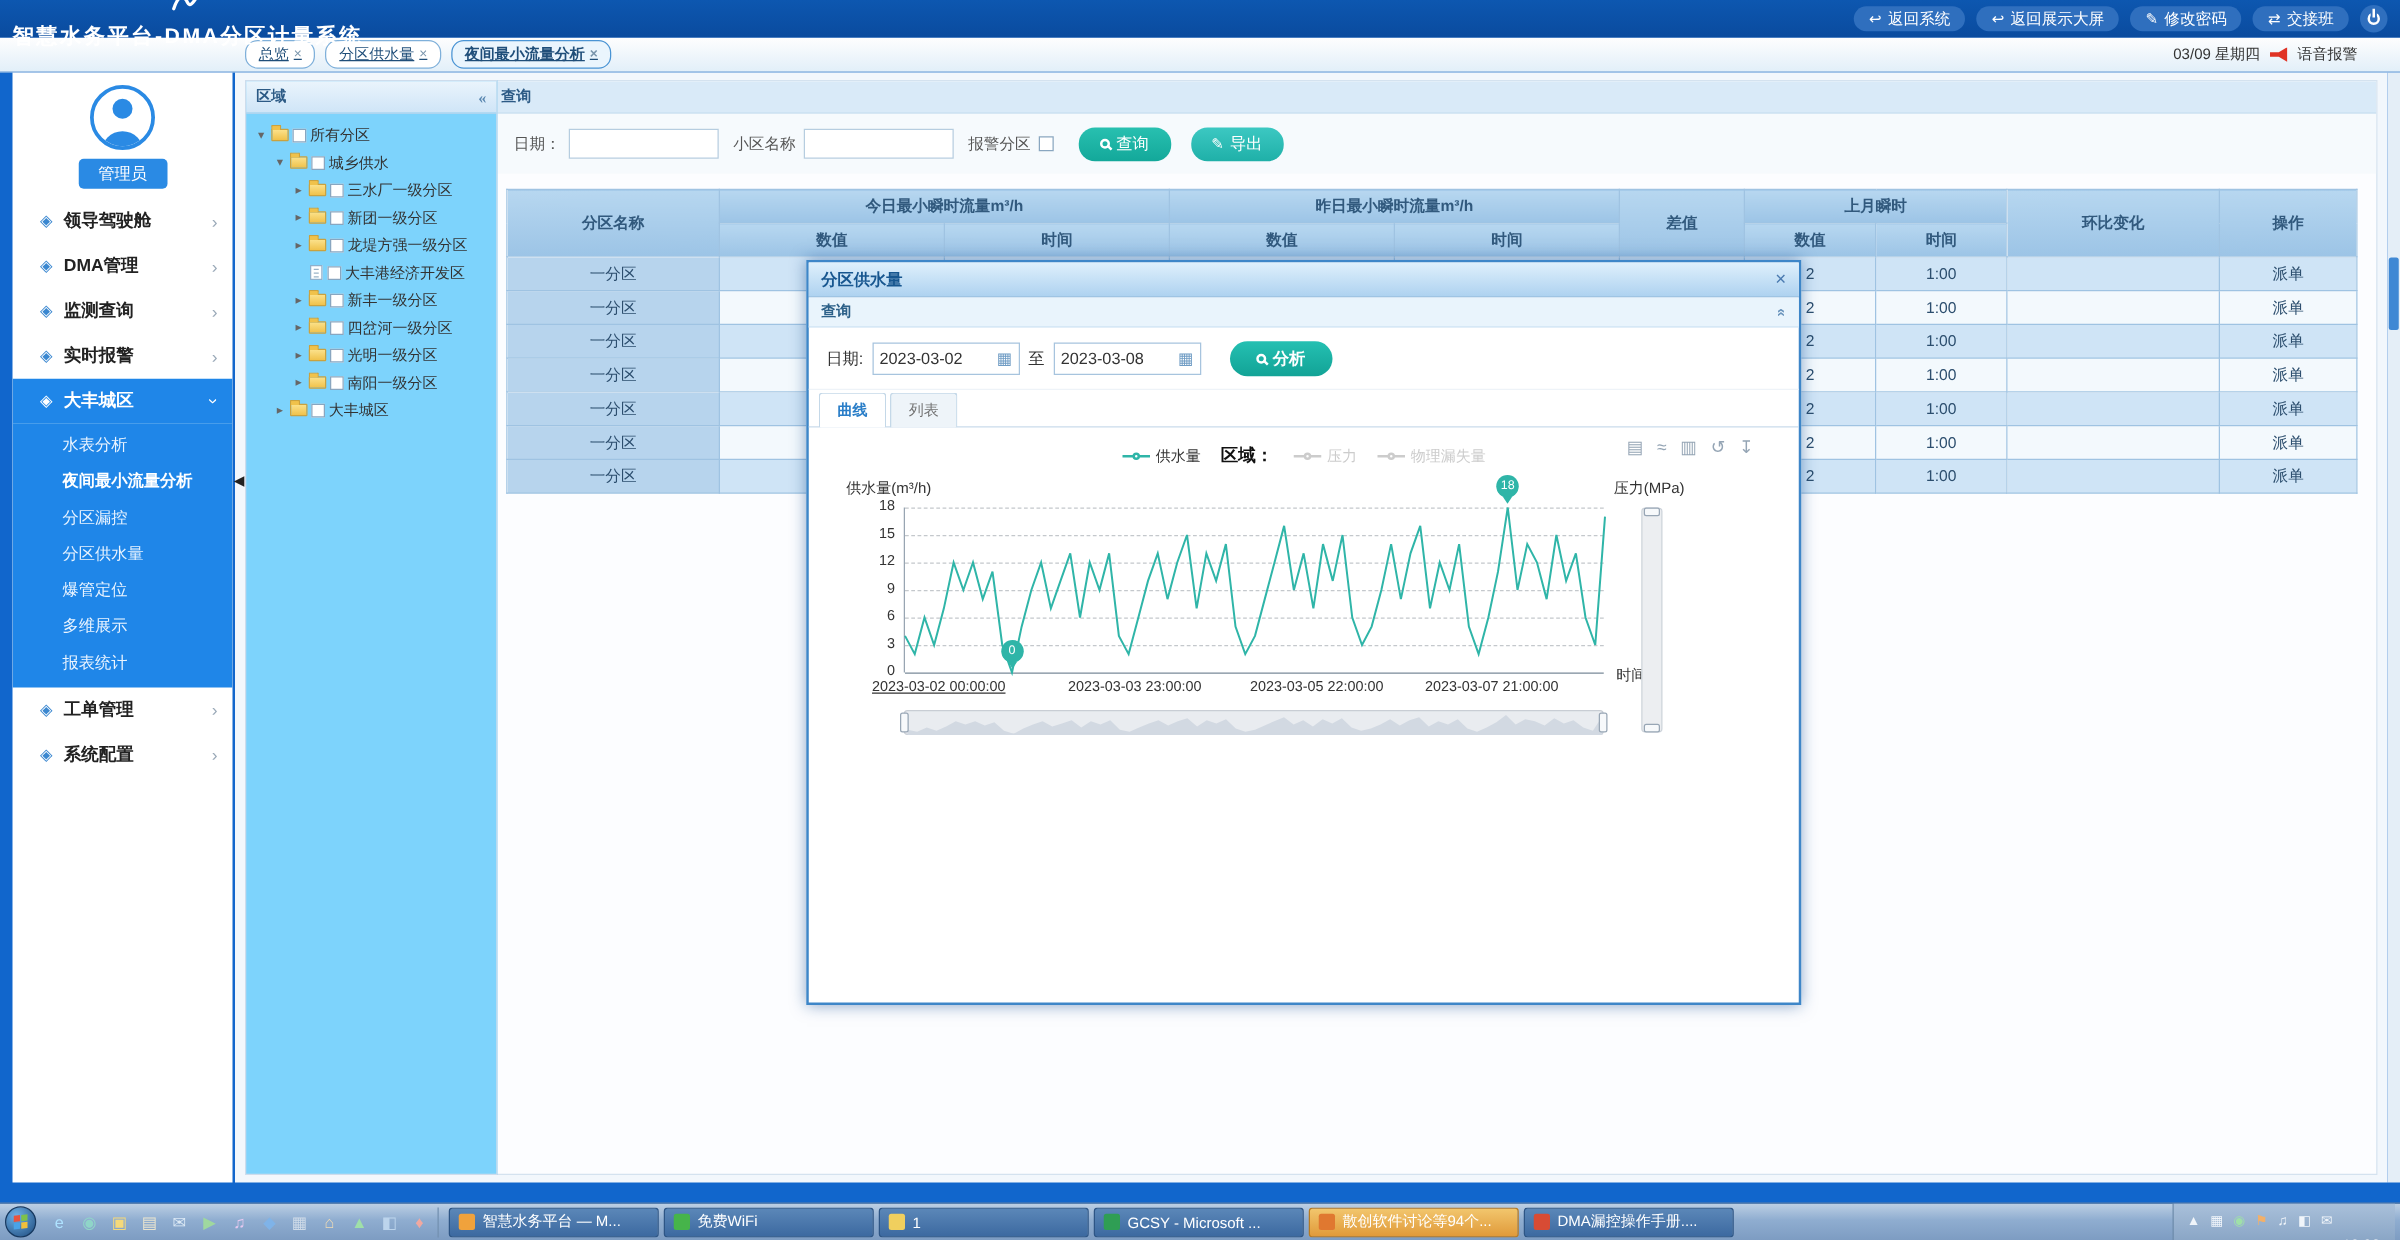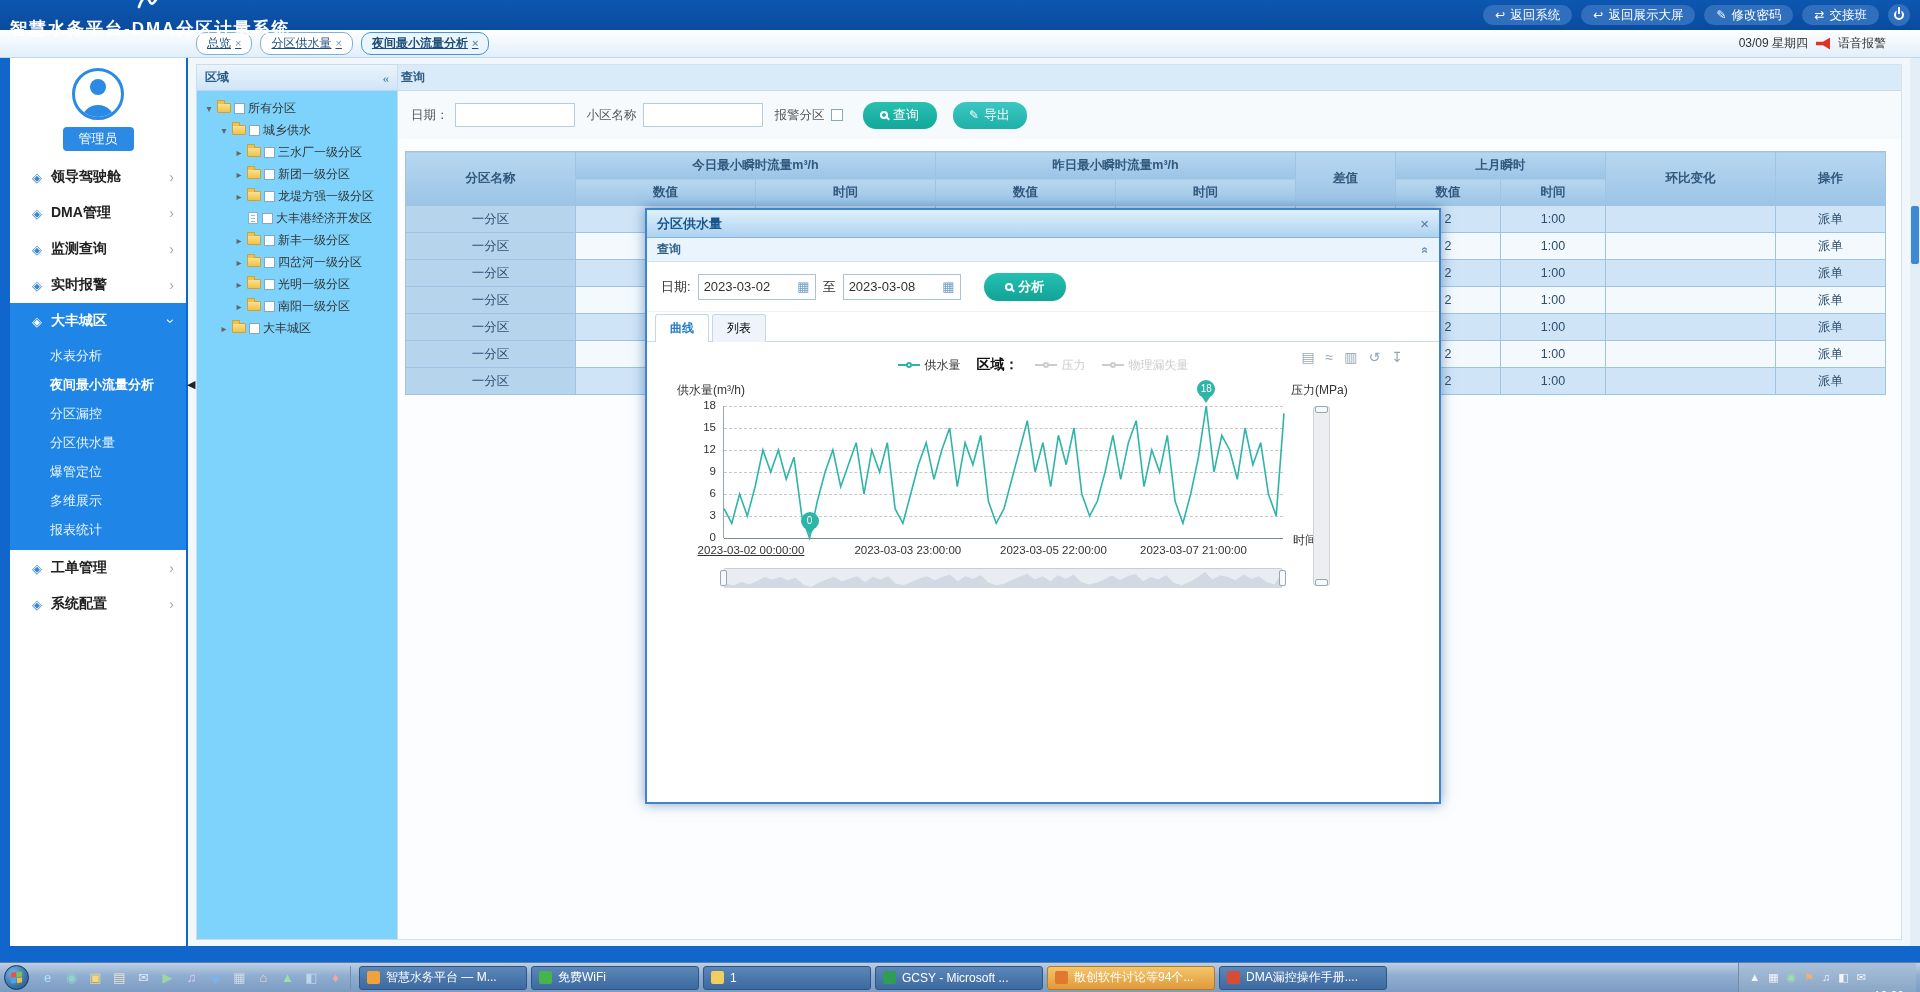--- a/index.html
+++ b/index.html
@@ -123,21 +123,21 @@
   .modal-form{height:50px;display:flex;align-items:center;padding-left:14px;gap:7px;border-bottom:1px solid #eef3f8;}
   .mf-label{font-size:13px;color:#333;}
   .date-input{width:118px;height:26px;border:1px solid #a7c4de;display:flex;align-items:center;
          padding:0 5px;font-size:13px;color:#333;background:#fff;cursor:text;}
   .date-input .cal{margin-left:auto;color:#6f9cc4;font-size:13px;cursor:pointer;}
   .analyze-btn{display:inline-flex;align-items:center;justify-content:center;gap:5px;height:28px;width:82px;
          border:none;border-radius:14px;background:linear-gradient(#24c0b2,#12a396);color:#fff;font-size:13px;
          font-weight:bold;cursor:pointer;margin-left:16px;font-family:inherit;}
   .modal-tabstrip{height:30px;border-bottom:1px solid #cadcec;display:flex;align-items:flex-end;padding-left:8px;gap:3px;}
   .m-tab{padding:5px 14px;font-size:12px;border:1px solid #c4d8e8;border-bottom:none;border-radius:3px 3px 0 0;
-         background:#eef4f9;color:#000000;cursor:pointer;position:relative;top:1px;}
+         background:#eef4f9;color:#737373;cursor:pointer;position:relative;top:1px;}
   .m-tab.active{background:#fff;color:#2a7ec8;font-weight:bold;}
 
   
   .chart-area{position:relative;height:300px;}
   .legend{position:absolute;top:14px;left:0;right:0;display:flex;justify-content:center;align-items:center;gap:16px;font-size:12px;}
   .legend-item{display:inline-flex;align-items:center;gap:5px;cursor:pointer;color:#333;}
   .legend-item.inactive{color:#ccc;}
   .legend-mark{position:relative;width:22px;height:2px;display:inline-block;}
   .legend-dot{position:absolute;left:50%;top:50%;transform:translate(-50%,-50%);width:6px;height:6px;
          border:2px solid;border-radius:50%;background:#fff;}

